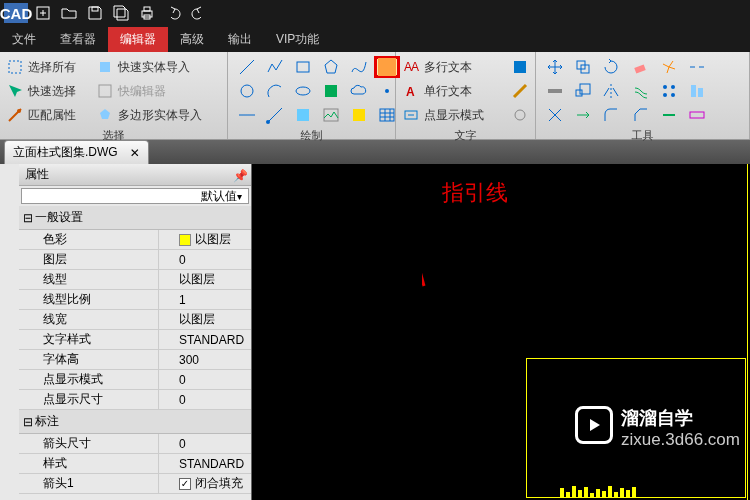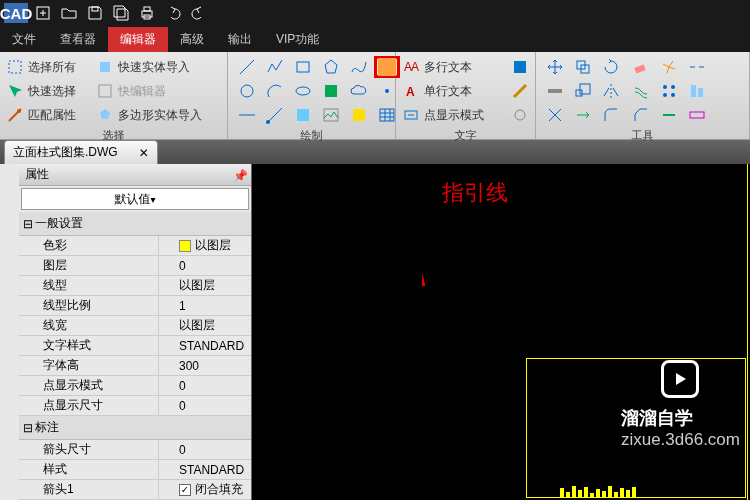--- a/index.html
+++ b/index.html
@@ -20,43 +20,43 @@
 .ric svg{width:16px;height:16px;}
 .rtxt{color:#333;white-space:nowrap;}
 .rtxt.dis{color:#999;}
 .icons-grid{display:grid;grid-template-columns:repeat(6,26px);grid-template-rows:repeat(3,22px);gap:2px;}
 .icons-grid3{display:grid;grid-template-columns:repeat(3,26px);grid-template-rows:repeat(3,22px);gap:2px;}
 .gi{display:flex;align-items:center;justify-content:center;cursor:pointer;}
 .gi svg{width:18px;height:18px;}
 .hilite{border:3px solid #e60000;background:#ffe9a8;}
 .hilite-inner{width:18px;height:18px;background:#ffa040;}
 .doctab-row{height:24px;background:linear-gradient(#666,#4a4a4a);display:flex;align-items:end;padding-left:4px;}
-.doctab{background:linear-gradient(#fafafa,#ddd);border:1px solid #888;border-bottom:none;padding:3px 8px;display:flex;align-items:center;gap:21px;border-radius:4px 4px 0 0;}
+.doctab{background:linear-gradient(#fafafa,#ddd);border:1px solid #888;border-bottom:none;padding:3px 8px;display:flex;align-items:center;gap:12px;border-radius:4px 4px 0 0;}
 .doctab .x{cursor:pointer;}
 .workspace{display:flex;height:336px;}
 .left-panel{width:252px;background:#e8e8e8;display:flex;flex-direction:column;border-right:1px solid #666;padding-left:19px;}
 .panel-hdr{height:22px;background:linear-gradient(#eee,#ccc);display:flex;align-items:center;justify-content:space-between;padding:0 6px;border-bottom:1px solid #aaa;}
 .pin{width:12px;height:12px;}
-.combo{height:22px;background:#fff;border:1px solid #999;margin:2px;display:flex;align-items:center;justify-content:center;padding:0 6px;}
+.combo{height:16px;background:#fff;border:1px solid #999;margin:2px;display:flex;align-items:center;justify-content:flex-end;padding:0 6px;}
 .combo .dd{font-size:10px;}
 .prop-grid{flex:1;overflow:hidden;background:#e8e8e8;}
 .prop-section{background:#ddd;padding:3px 4px;border-bottom:1px solid #bbb;font-size:11px;display:flex;align-items:center;gap:2px;}
 .prop-row{display:flex;height:20px;border-bottom:1px solid #ccc;gap:16px;}
 .prop-row .k{width:140px;padding-left:24px;background:#e8e8e8;display:flex;align-items:center;border-right:1px solid #ccc;}
 .prop-row .v{flex:1;padding-left:4px;background:#e8e8e8;display:flex;align-items:center;gap:4px;}
 .swatch{width:12px;height:12px;background:#ffff00;border:1px solid #888;}
 .chk{width:12px;height:12px;border:1px solid #666;background:#fff;display:inline-flex;align-items:center;justify-content:center;font-size:10px;}
 .canvas{flex:1;background:#000;position:relative;}
 .y-line{position:absolute;top:0;bottom:0;right:2px;width:1px;background:#ffff00;}
 .inner-rect{position:absolute;right:4px;bottom:2px;width:220px;height:140px;border:1px solid #ffff00;}
 .yellow-dots{position:absolute;bottom:2px;right:50px;width:140px;height:14px;display:flex;gap:2px;align-items:end;}
 .yellow-dots div{width:4px;background:#ffff00;}
 .arrow{position:absolute;top:4px;left:170px;pointer-events:none;}
 .anno{position:absolute;top:14px;left:190px;color:#e60000;font-size:22px;font-family:SimSun,serif;}
-.wm{position:absolute;right:10px;bottom:50px;display:flex;align-items:center;gap:8px;color:#fff;flex-direction:column;}
+.wm{position:absolute;right:10px;bottom:50px;display:flex;align-items:flex-start;gap:8px;color:#fff;}
 .wm-play{width:38px;height:38px;border:3px solid #fff;border-radius:8px;display:flex;align-items:center;justify-content:center;}
 .wm-txt1{font-size:18px;font-weight:bold;}
 .wm-txt2{font-size:17px;color:#ccc;}
 </style>
 </head>
 <body>
 
 <div class="titlebar">
   <div class="logo">CAD</div>
   <div class="tb-btn">

